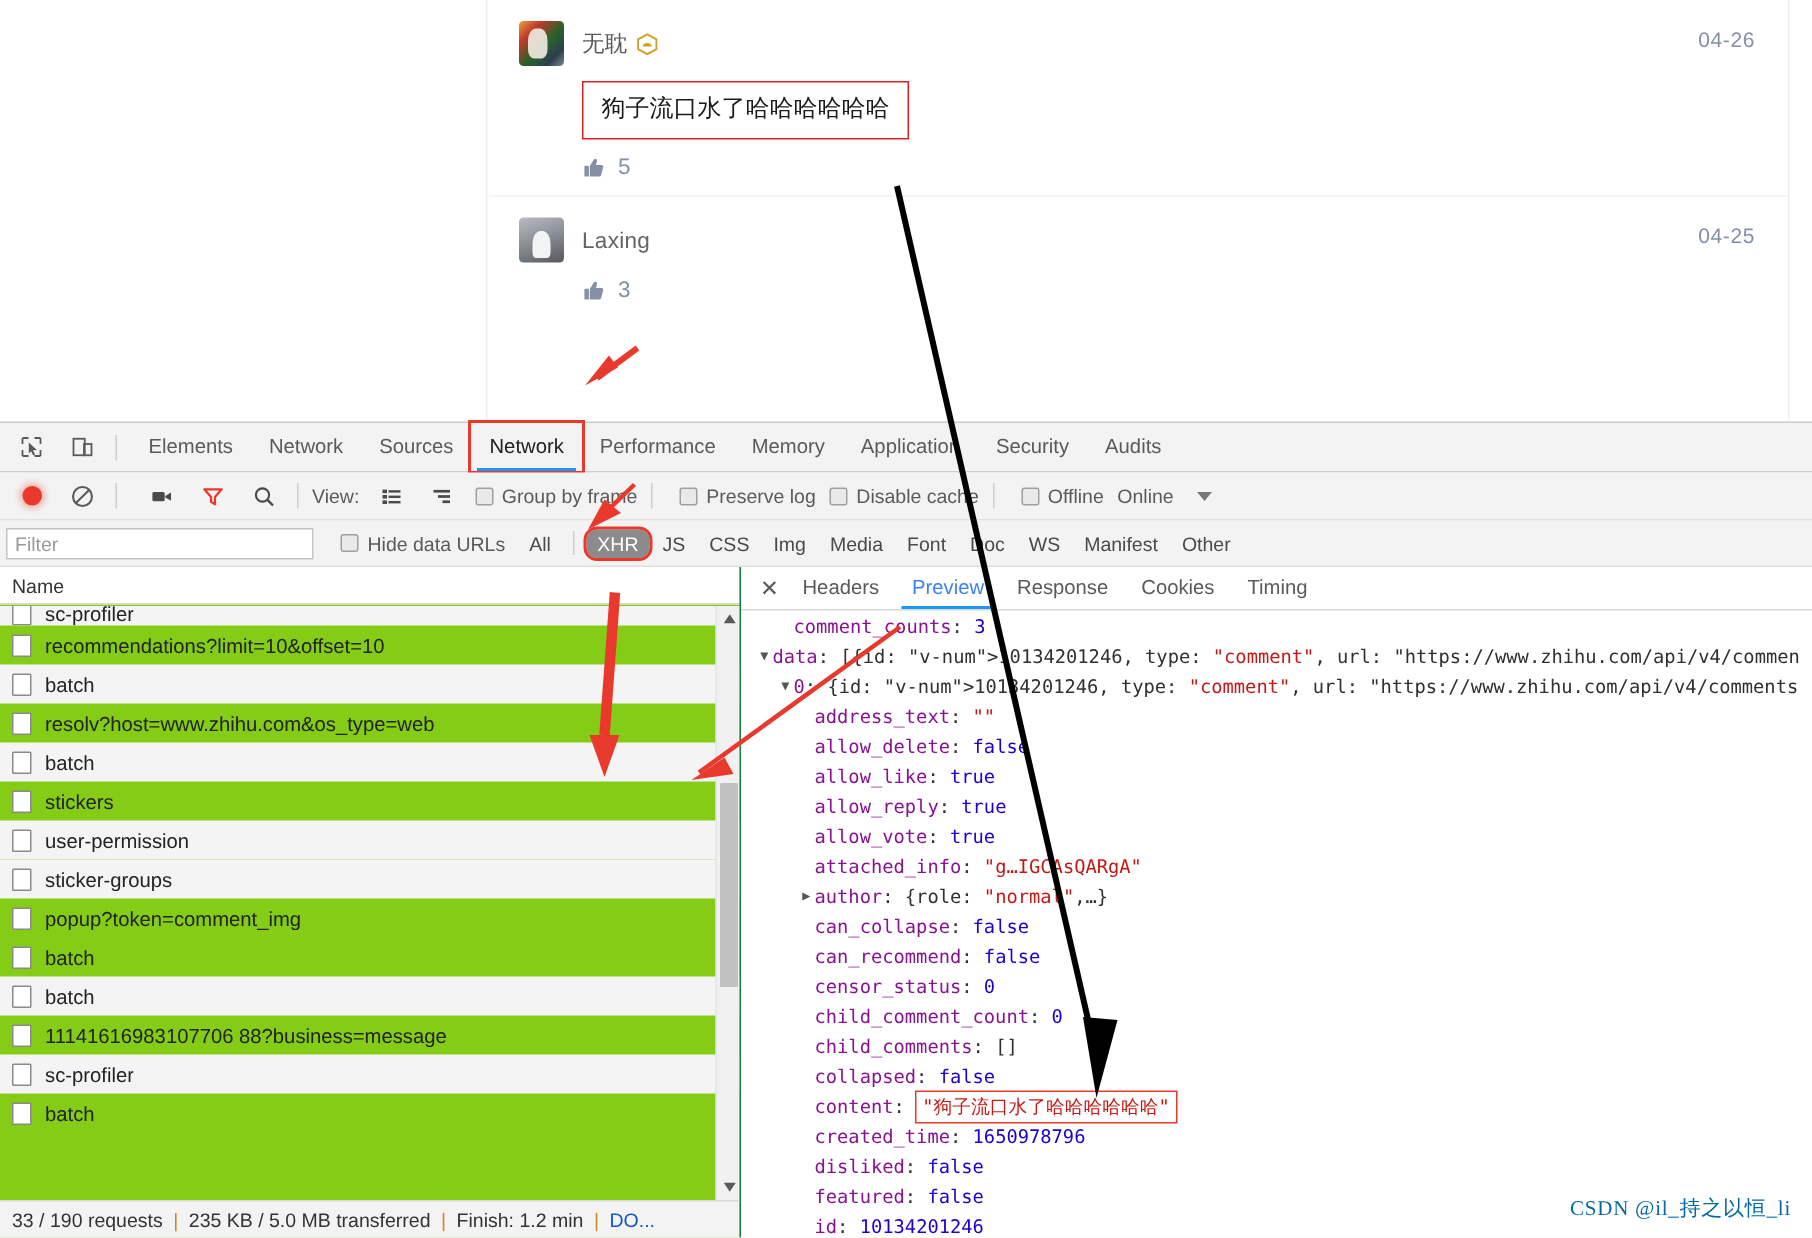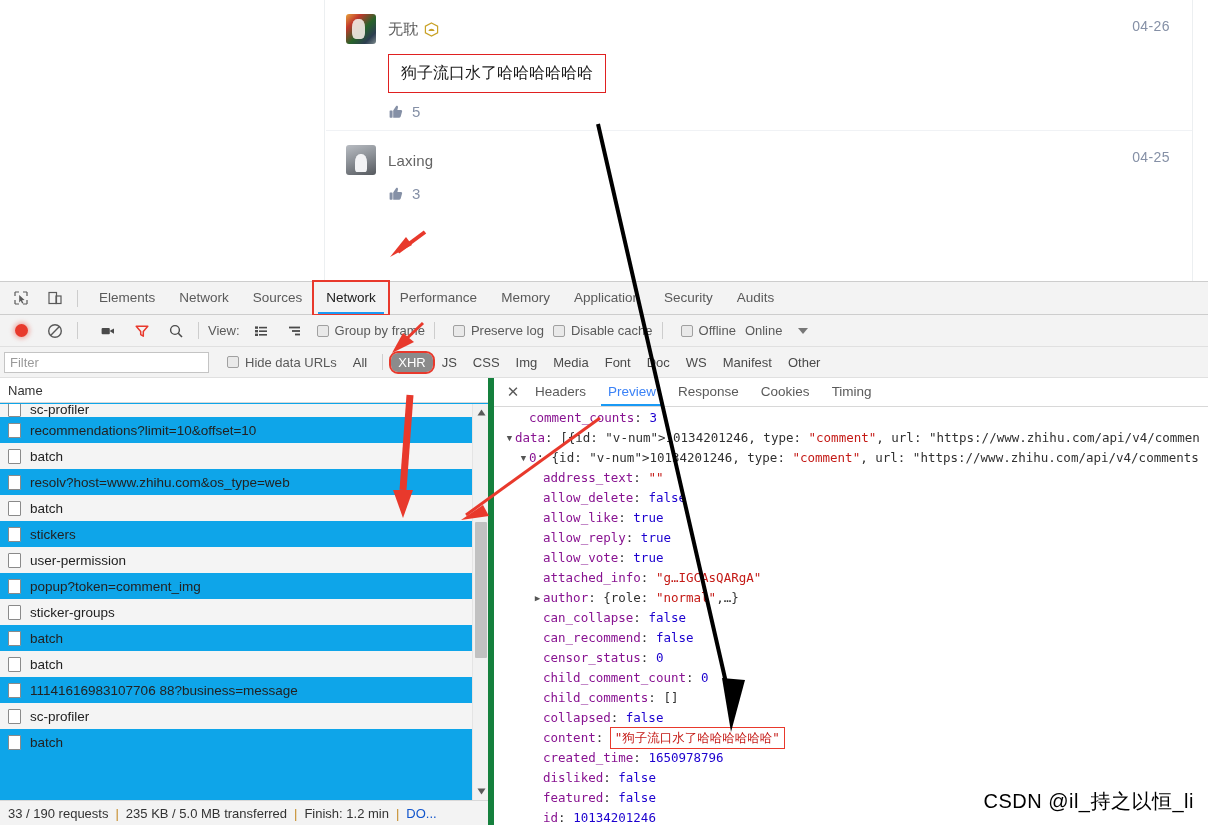--- a/index.html
+++ b/index.html
@@ -136,21 +136,21 @@
   .ftype.sel { background: #8b8b8b; color: #ffffff; }
   .fbar-sep { width: 1px; height: 16px; background: #cfcfcf; margin: 0 7px; }
 
   
   .dt-body {
     position: absolute; left: 0; top: 96px; right: 0; bottom: 0;
     display: flex; background: #fff;
   }
   .pane-left {
     width: 494px; flex: 0 0 494px; position: relative;
-    border-right: 6px solid #15803d; background: #0ea5e9; overflow: hidden;
+    border-right: 1px solid #15803d; background: #84cc16; overflow: hidden;
   }
   .nl-header {
     height: 25px; line-height: 25px; font-size: 13px; color: #333;
     padding-left: 8px; border-bottom: 1px solid #d8d8d8; background: #fff;
   }
   .nl-rows { position: absolute; left: 0; top: 26px; right: 0; bottom: 25px; overflow: hidden; }
   .nl-row {
     height: 26px; display: flex; align-items: center; padding-left: 8px;
     font-size: 13.5px; color: #222; white-space: nowrap; position: relative;
   }
@@ -218,22 +218,22 @@
   .v-bool { color: #1c00cf; }
   .v-str { color: #c41a16; }
   .v-plain { color: #303030; }
   .punc { color: #303030; }
   .content-hl { outline: 1.5px solid #e8392c; padding: 0 4px; }
 
   
   .ann { position: absolute; left: 0; top: 0; width: 1208px; height: 825px; pointer-events: none; }
   .watermark {
     position: absolute; right: 14px; bottom: 10px;
-    font-size: 20px; color: #000000; letter-spacing: .5px;
-    font-family: Liberation Sans, sans-serif;
+    font-size: 14px; color: #0369a1; letter-spacing: .5px;
+    font-family: Liberation Serif, serif;
   }
 </style>
 </head>
 <body>
 
 <div id="root">
 
   <div class="page-area">
     <div class="page-left-gutter"></div>
     <div class="page-right-gutter"></div>
@@ -429,27 +429,27 @@
             <span class="nl-name">batch</span>
           </div>
           <div class="nl-row">
             <span class="doc-ico"></span>
             <span class="nl-name">stickers</span>
           </div>
           <div class="nl-row alt">
             <span class="doc-ico"></span>
             <span class="nl-name">user-permission</span>
           </div>
+          <div class="nl-row alt">
+            <span class="doc-ico"></span>
+            <span class="nl-name">sticker-groups</span>
+          </div>
           <div class="nl-row">
             <span class="doc-ico"></span>
             <span class="nl-name">popup?token=comment_img</span>
-          </div>
-          <div class="nl-row alt">
-            <span class="doc-ico"></span>
-            <span class="nl-name">sticker-groups</span>
           </div>
           <div class="nl-row">
             <span class="doc-ico"></span>
             <span class="nl-name">batch</span>
           </div>
           <div class="nl-row alt">
             <span class="doc-ico"></span>
             <span class="nl-name">batch</span>
           </div>
           <div class="nl-row">

